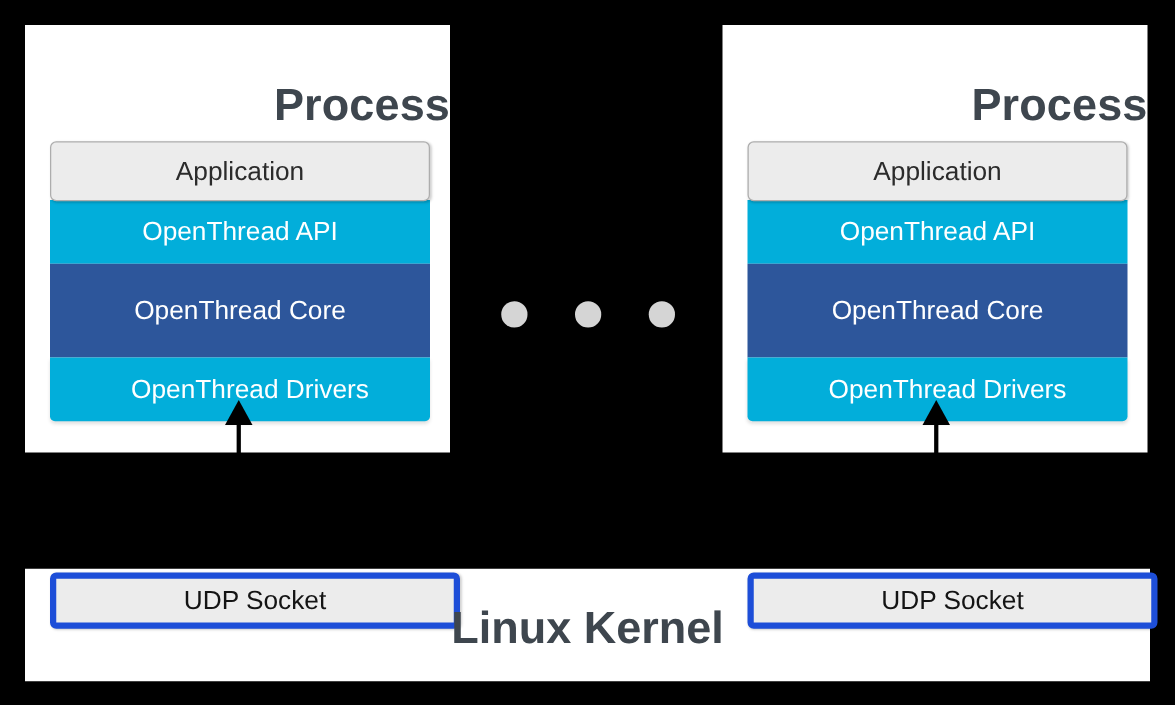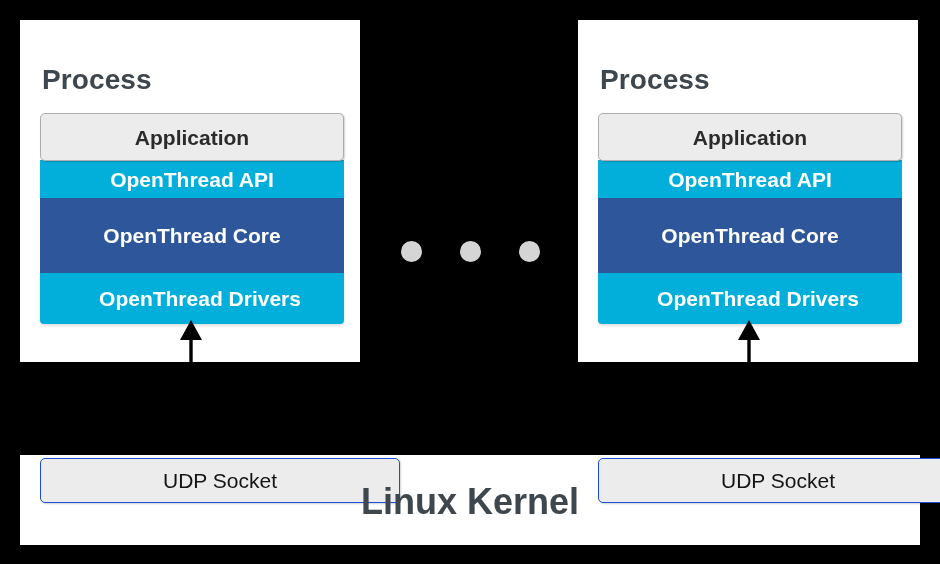--- a/index.html
+++ b/index.html
@@ -31,60 +31,58 @@
     box-sizing: border-box;
   }
   .process-card.left  { left: 20px; }
   .process-card.right { left: 578px; }
 
   .process-title {
     position: absolute;
     top: 46px;
     left: 0;
     width: 100%;
-    text-align: left;
-    font-size: 28px;
+    text-align: right;
+    font-size: 36px;
     font-weight: bold;
     color: #3e464e;
     letter-spacing: 0.1px;
     line-height: 1;
-    padding-left: 22px;
   }
 
   .layer-stack {
     position: absolute;
     left: 20px;
     top: 93px;
     width: 304px;
   }
 
   .layer {
     box-sizing: border-box;
     width: 304px;
     text-align: center;
     font-size: 21px;
     line-height: 1;
     display: flex;
     align-items: center;
     justify-content: center;
-    font-weight: bold;
   }
 
   .layer-app {
     height: 48px;
     background: #ececec;
     border: 1px solid #adadad;
     border-radius: 5px;
     color: #2b2b2b;
     box-shadow: 1px 1px 2px rgba(0,0,0,0.18);
     position: relative;
     z-index: 2;
   }
   .layer-api {
-    height: 38px;
+    height: 51px;
     background: #02aeda;
     color: #ffffff;
     margin-top: -1px;
   }
   .layer-core {
     height: 75px;
     background: #2d569b;
     color: #ffffff;
   }
   .layer-drivers {
@@ -132,25 +130,25 @@
     position: absolute;
     left: 20px;
     top: 455px;
     width: 900px;
     height: 90px;
     background: #ffffff;
   }
   .socket-box {
     position: absolute;
     top: 3px;
-    width: 360px;
+    width: 328px;
     height: 45px;
     box-sizing: border-box;
     background: #ececec;
-    border: 1px solid #1d4ed8;
+    border: 5px solid #1d4ed8;
     border-radius: 5px;
     color: #141414;
     font-size: 21px;
     line-height: 1;
     display: flex;
     align-items: center;
     justify-content: center;
     box-shadow: 1px 1px 2px rgba(0,0,0,0.18);
   }
   .socket-box.left  { left: 20px; }

